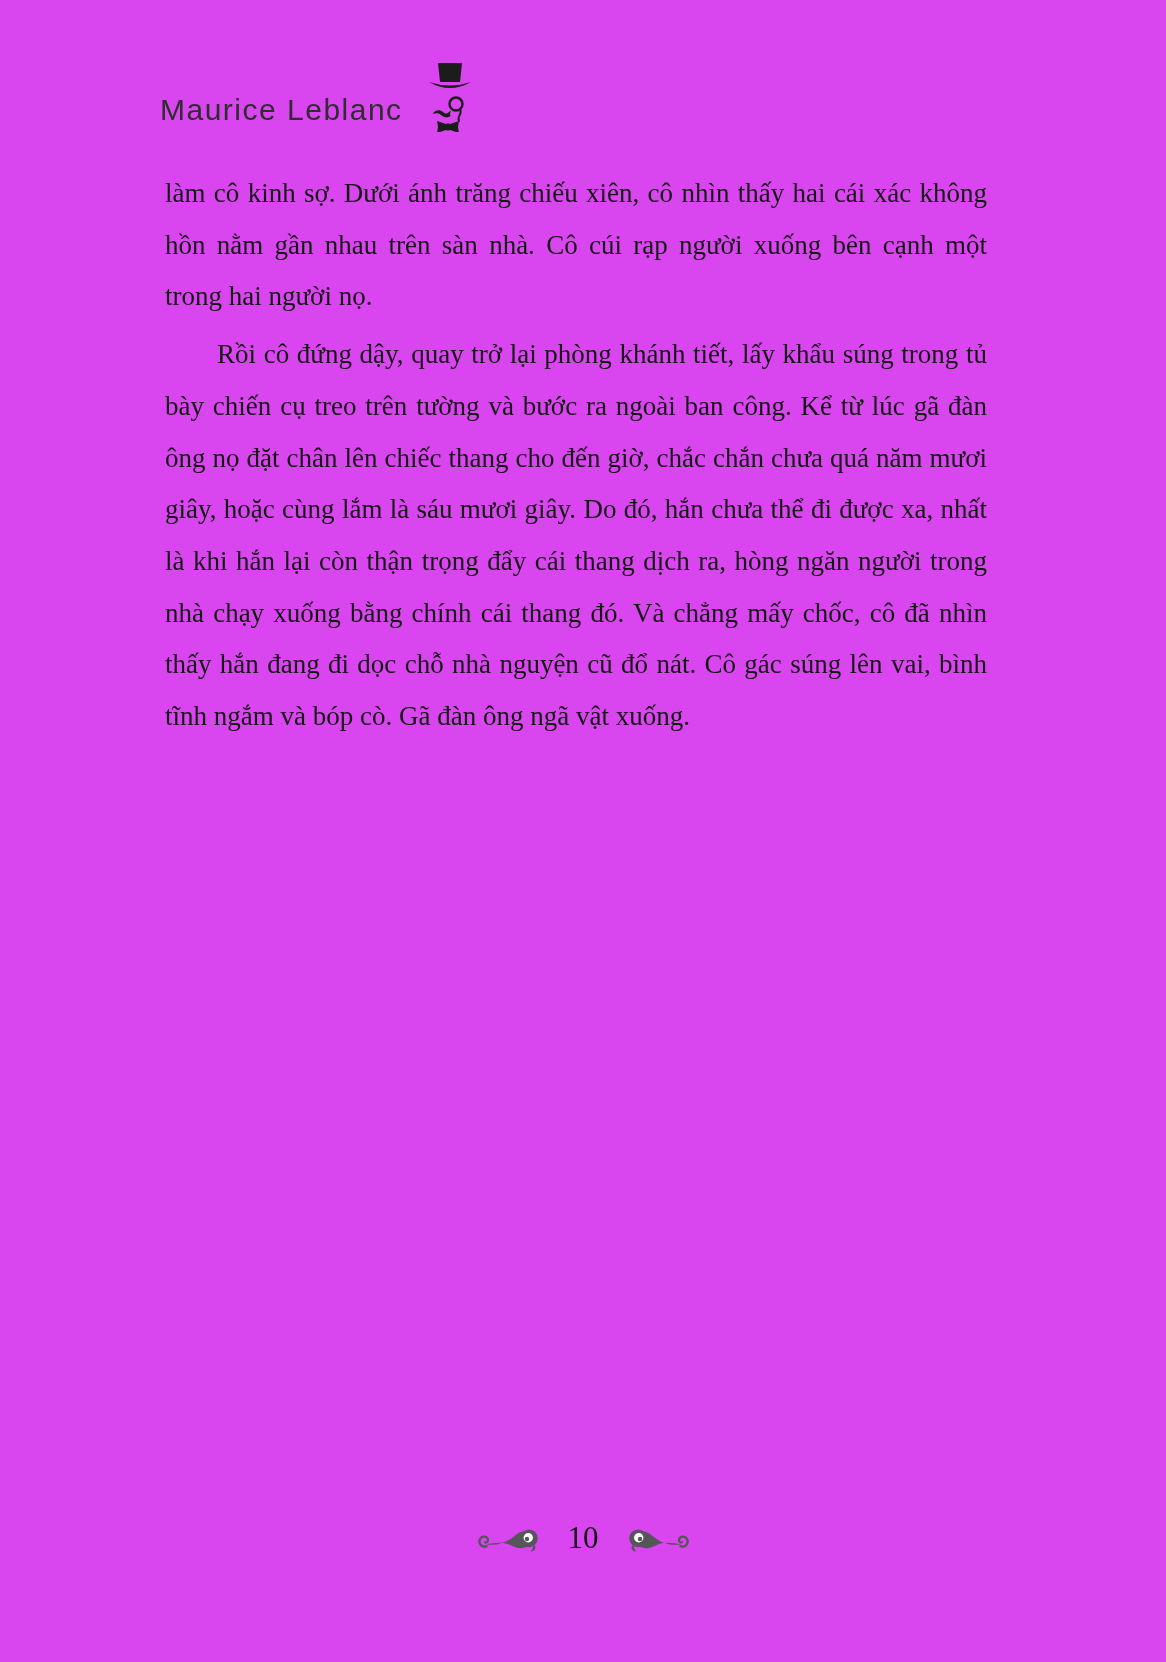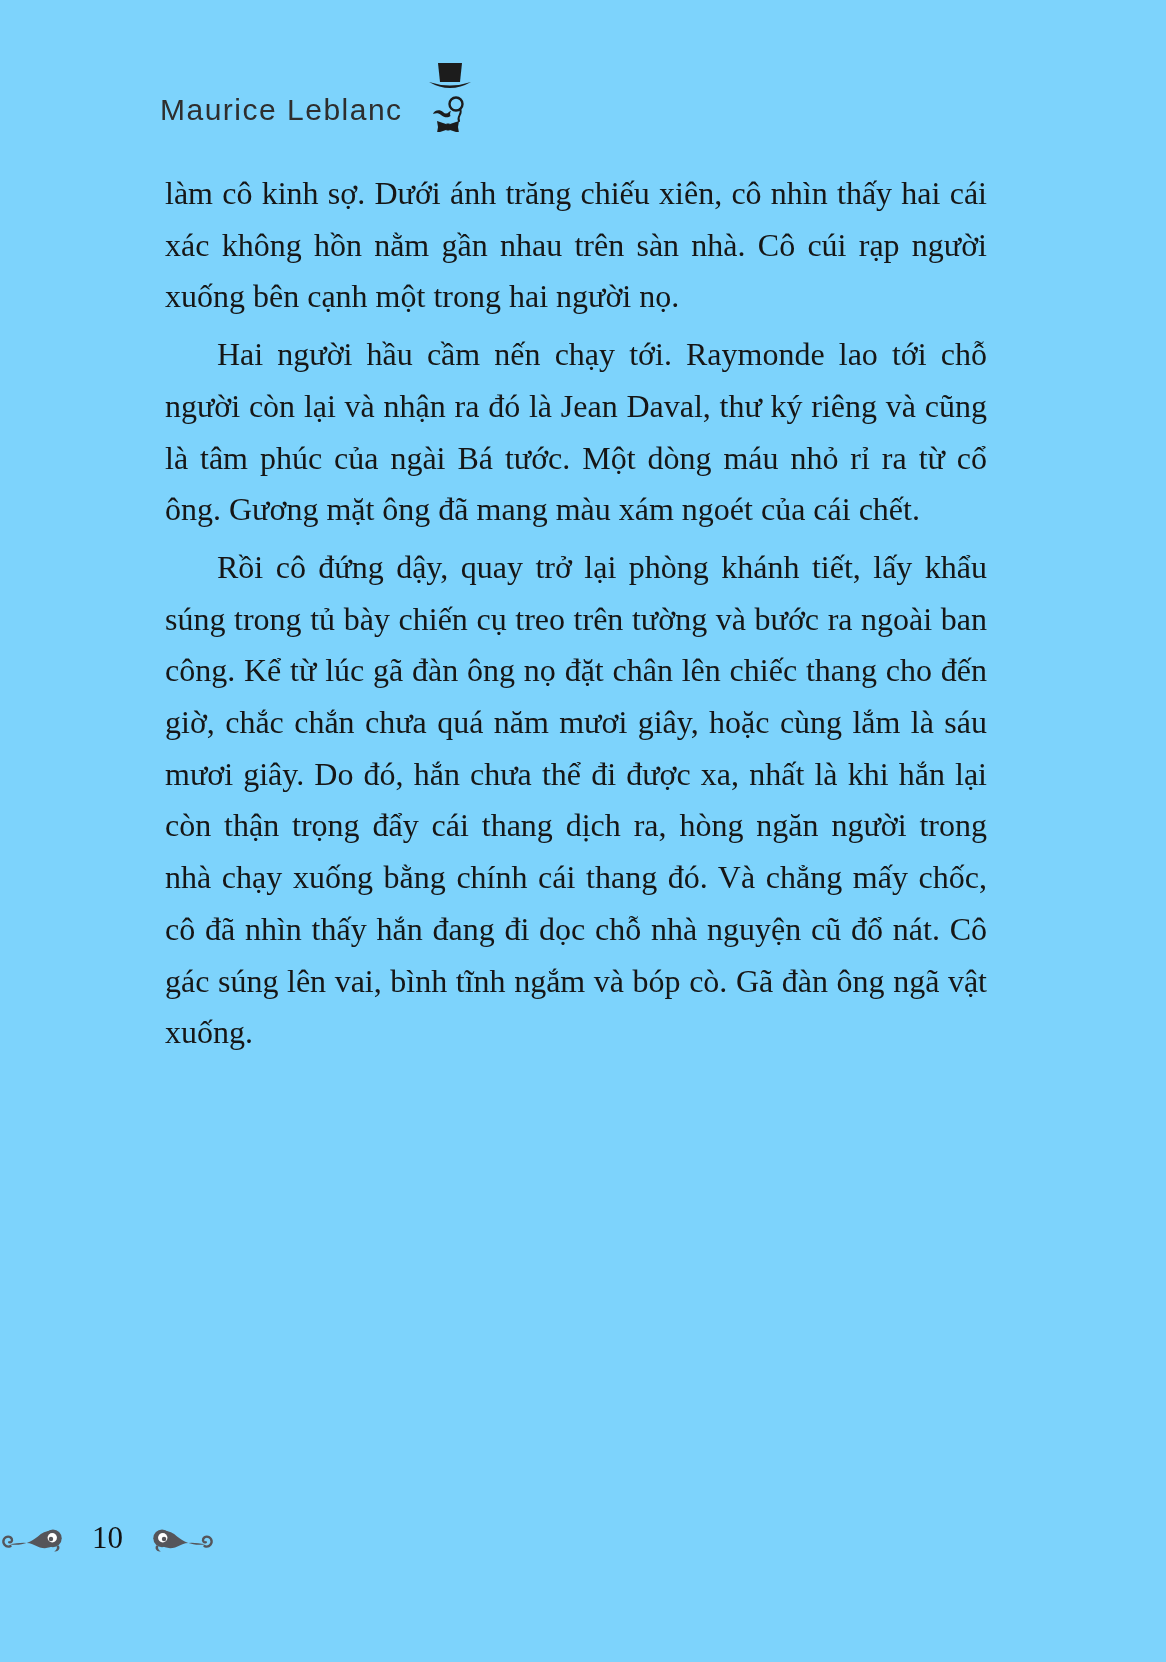--- a/index.html
+++ b/index.html
@@ -4,21 +4,21 @@
 <style>
   html, body {
     margin: 0;
     padding: 0;
     background: #ffffff;
   }
   .page {
     position: relative;
     width: 1166px;
     height: 1662px;
-    background: #7dd3fc;
+    background: #d946ef;
     overflow: hidden;
     font-family: "Liberation Serif", "DejaVu Serif", serif;
   }
 
   
   .header {
     position: absolute;
     top: 62px;
     left: 160px;
     display: flex;
@@ -36,38 +36,39 @@
   }
   .logo-icon svg { display: block; }
 
   
   .body-text {
     position: absolute;
     top: 168px;
     left: 165px;
     width: 822px;
     color: #161616;
-    font-size: 32px;
+    font-size: 27px;
     line-height: 51.7px;
     text-align: justify;
   }
   .body-text p {
     margin: 0 0 6px 0;
   }
   .body-text p.indent {
     text-indent: 52px;
   }
 
   
   .footer {
     position: absolute;
     top: 1522px;
     left: 0;
     width: 100%;
     display: flex;
+    justify-content: center;
     align-items: center;
     gap: 24px;
   }
   .page-number {
     font-size: 31px;
     color: #121212;
     line-height: 1;
     padding-bottom: 2px;
   }
   .flourish svg { display: block; }
@@ -96,21 +97,20 @@
 
         <path d="M12 59 L21 62 L21 68 L12 71 L13 65 Z"></path>
         <path d="M34 59 L25 62 L25 68 L34 71 L33 65 Z"></path>
         <rect x="21" y="61.5" width="4" height="7" rx="1"></rect>
       </svg>
     </div>
   </div>
 
   <div class="body-text">
     <p>làm cô kinh sợ. Dưới ánh trăng chiếu xiên, cô nhìn thấy hai cái xác không hồn nằm gần nhau trên sàn nhà. Cô cúi rạp người xuống bên cạnh một trong hai người nọ.</p>
-    <p class="indent">Hai người hầu cầm nến chạy tới. Raymonde lao tới chỗ người còn lại và nhận ra đó là Jean Daval, thư ký riêng và cũng là tâm phúc của ngài Bá tước. Một dòng máu nhỏ rỉ ra từ cổ ông. Gương mặt ông đã mang màu xám ngoét của cái chết.</p>
     <p class="indent">Rồi cô đứng dậy, quay trở lại phòng khánh tiết, lấy khẩu súng trong tủ bày chiến cụ treo trên tường và bước ra ngoài ban công. Kể từ lúc gã đàn ông nọ đặt chân lên chiếc thang cho đến giờ, chắc chắn chưa quá năm mươi giây, hoặc cùng lắm là sáu mươi giây. Do đó, hắn chưa thể đi được xa, nhất là khi hắn lại còn thận trọng đẩy cái thang dịch ra, hòng ngăn người trong nhà chạy xuống bằng chính cái thang đó. Và chẳng mấy chốc, cô đã nhìn thấy hắn đang đi dọc chỗ nhà nguyện cũ đổ nát. Cô gác súng lên vai, bình tĩnh ngắm và bóp cò. Gã đàn ông ngã vật xuống.</p>
   </div>
 
   <div class="footer">
 
     <div class="flourish">
       <svg width="68" height="30" viewBox="0 0 100 46" xmlns="http://www.w3.org/2000/svg">
 
         <path d="M14 34 C6 37 1 29 4 23 C7 18 14 18 16 23 C17 26 15 29 12 28" fill="none" stroke="#55555a" stroke-width="3.6" stroke-linecap="round"></path>
 

